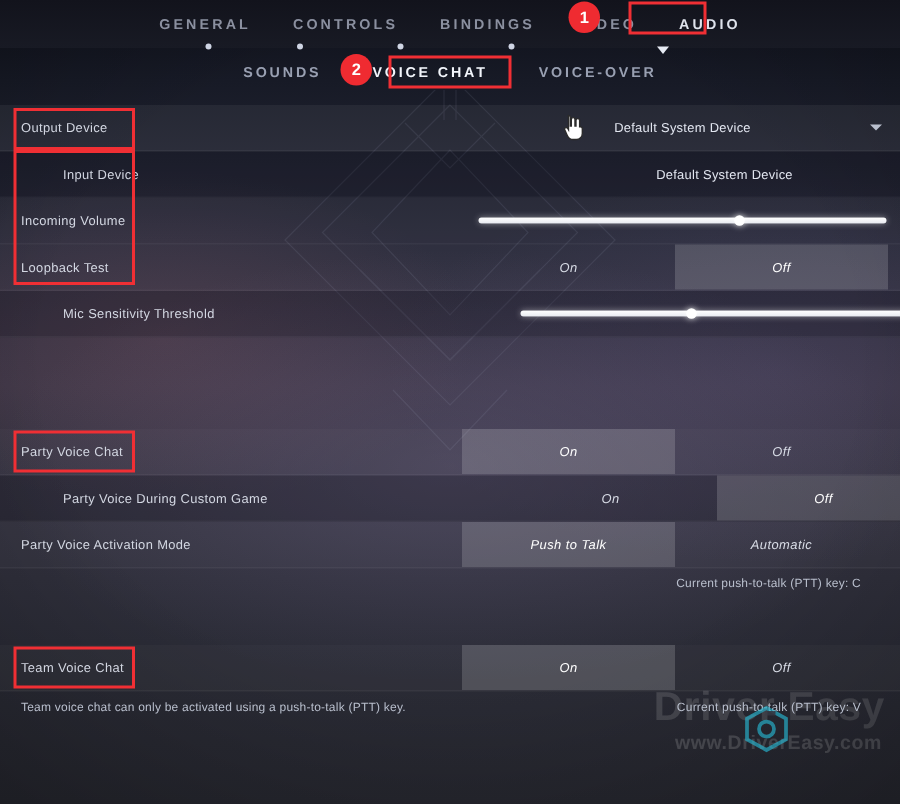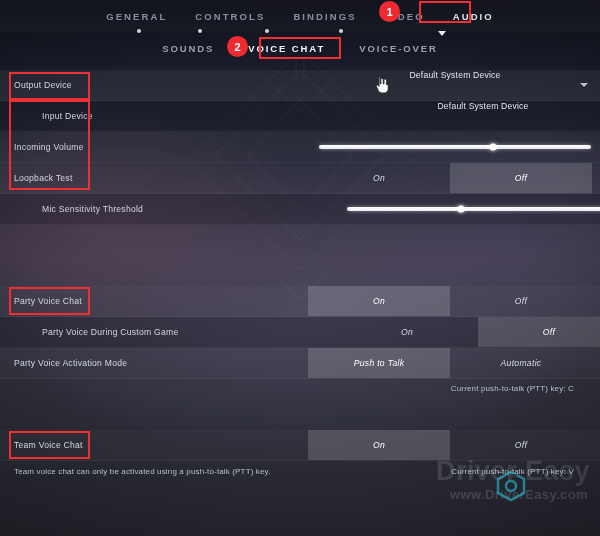--- a/index.html
+++ b/index.html
@@ -74,21 +74,21 @@
   .row.light{background:rgba(255,255,255,.055);}
   .row.dark{background:rgba(10,10,18,.20);padding-left:28px;}
   .row.mid{background:rgba(255,255,255,.025);}
   .row .label{
     padding-left:14px;font-size:8.6px;color:#d3d7e2;letter-spacing:.25px;white-space:nowrap;
   }
   .row .ctl{position:absolute;right:0;top:0;height:100%;display:flex;align-items:center;}
 
   
   .dd{
-    width:290px;height:100%;display:flex;align-items:flex-start;justify-content:center;
+    width:290px;height:100%;display:flex;align-items:center;justify-content:center;
     position:relative;
   }
   .dd .val{font-size:8.6px;color:#e2e6f0;letter-spacing:.2px;}
   .dd .car{
     position:absolute;right:12px;top:50%;margin-top:-2px;width:0;height:0;
     border-left:4px solid transparent;border-right:4px solid transparent;
     border-top:4px solid #b9bfcd;
   }
 
   

